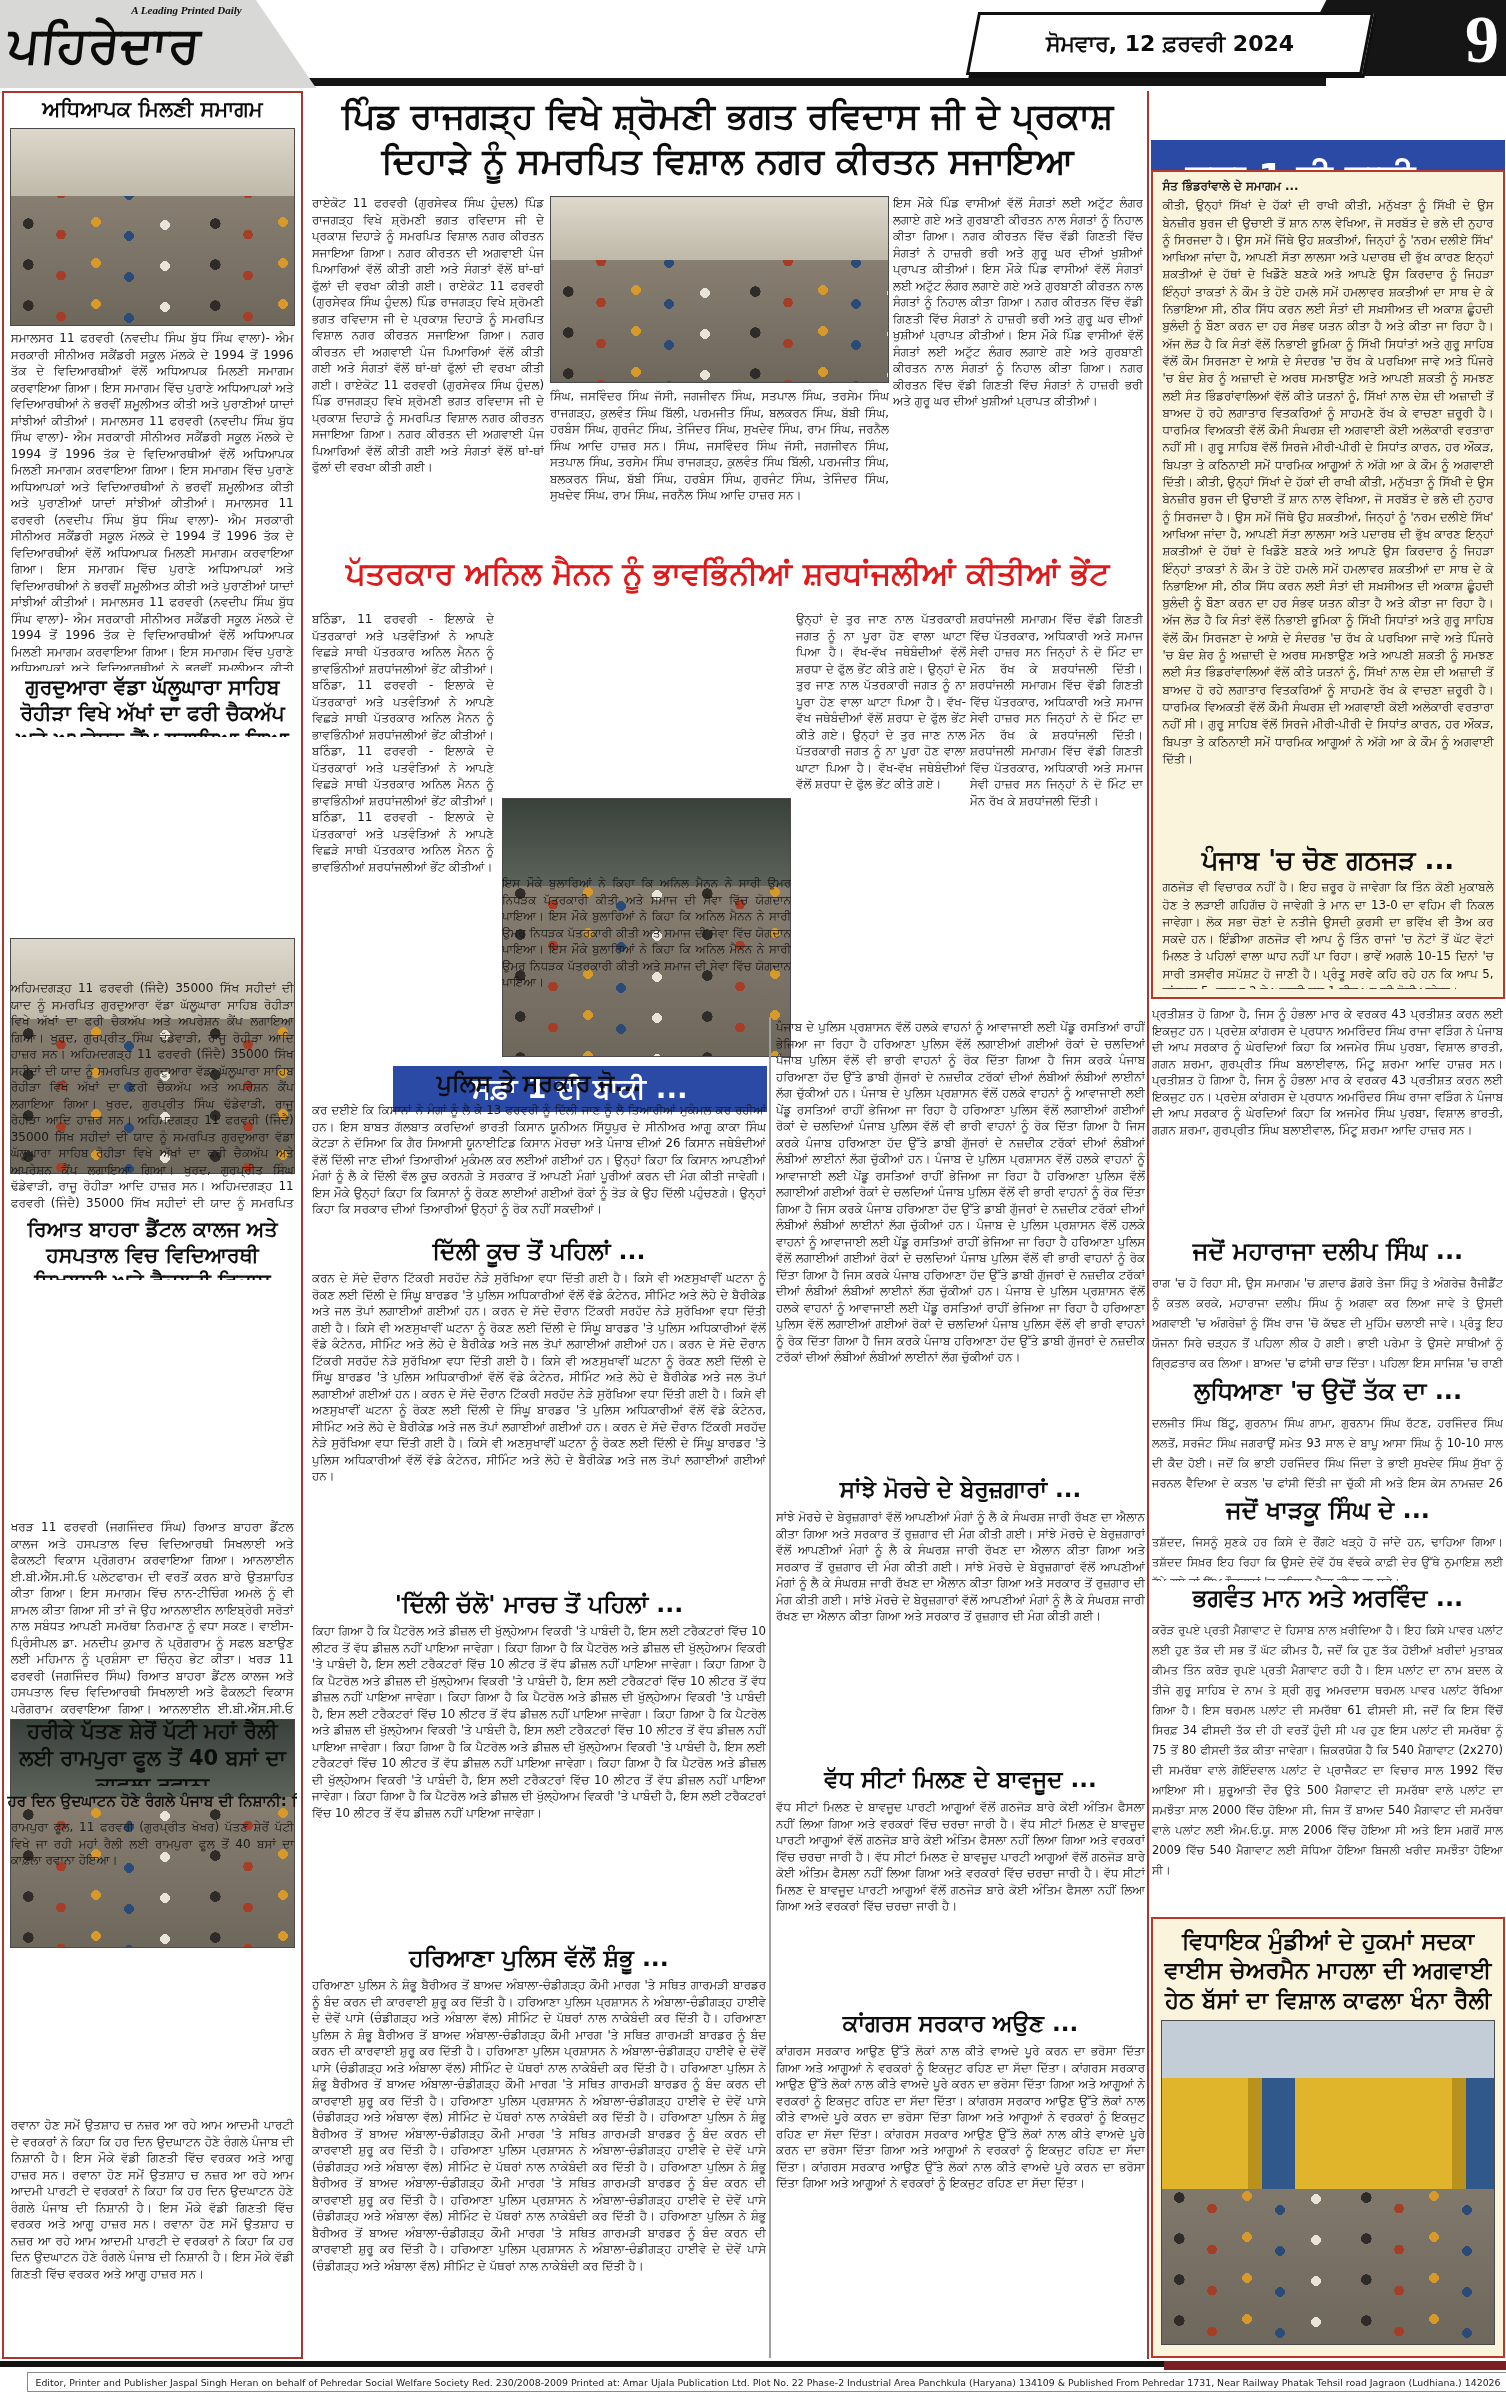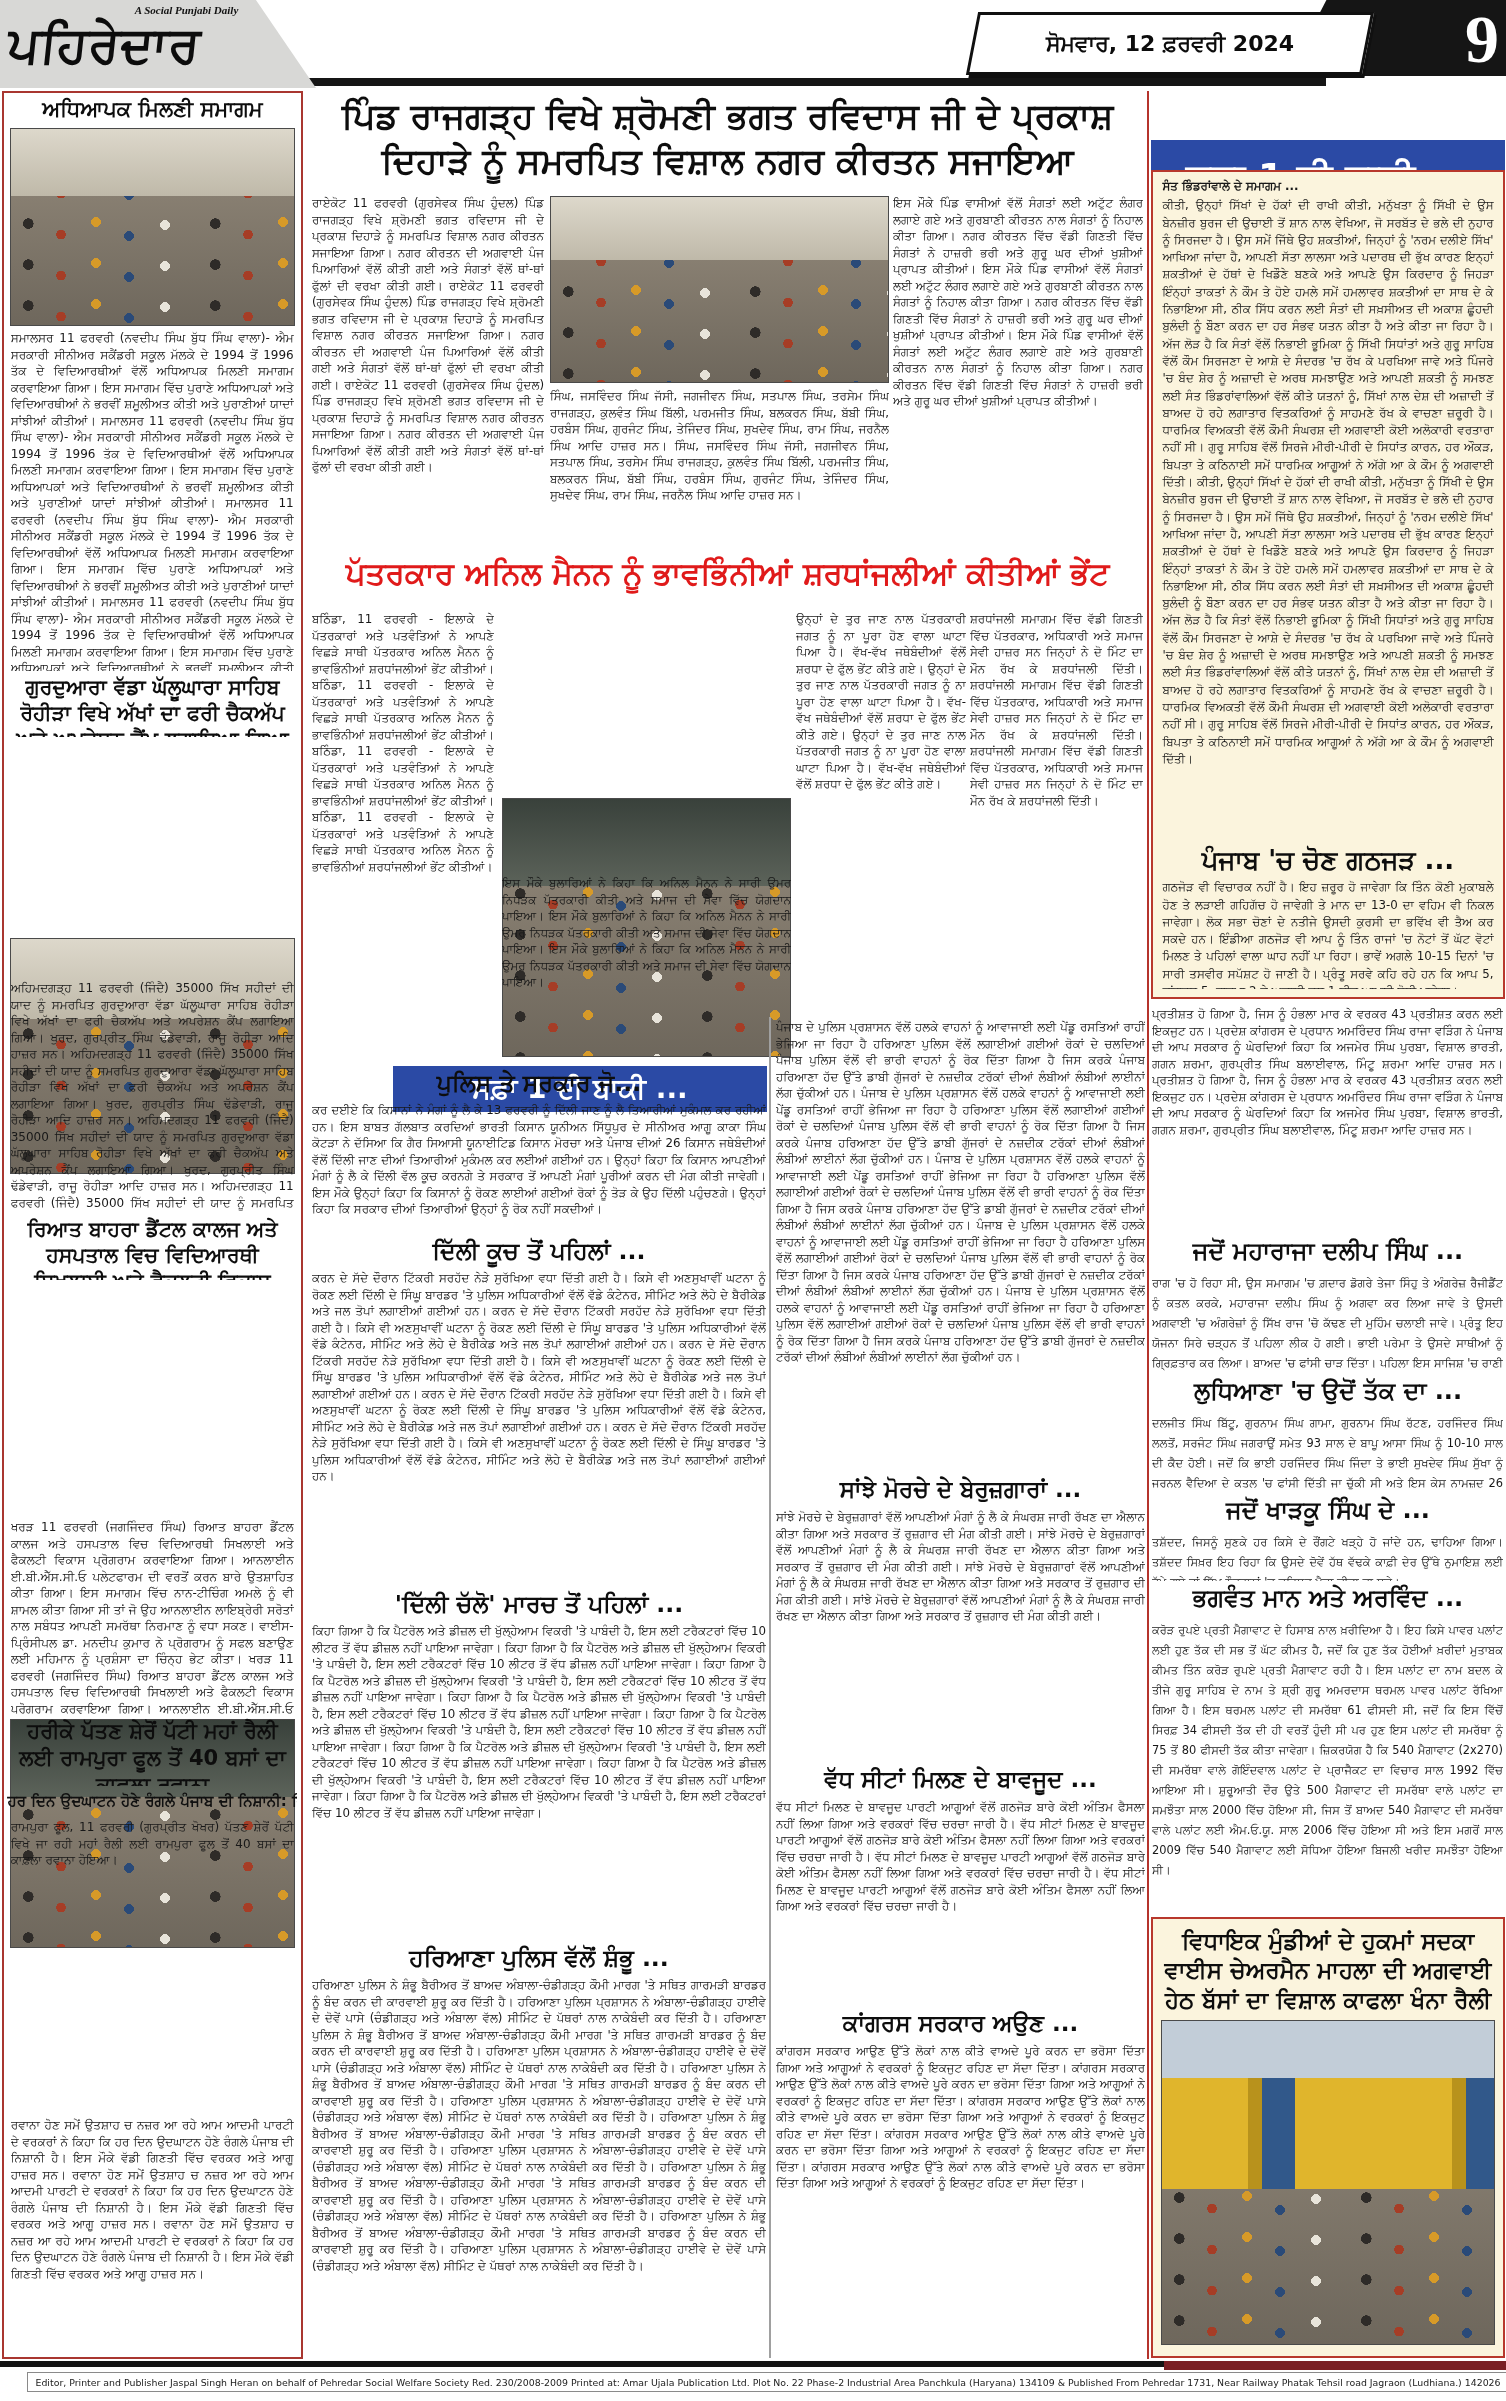--- a/index.html
+++ b/index.html
@@ -35,21 +35,21 @@
 </head>
 <body>
 
 <div id="page">
 
   <div class="abs" style="left:0;top:0;width:1506px;height:88px;background:#fff;">
     <div class="abs" style="left:1287px;top:0;width:219px;height:76px;background:#151515;clip-path:polygon(18% 0,100% 0,100% 100%,0 100%);"></div>
     <div class="abs" style="left:1397px;top:1.6px;width:102px;height:75px;color:#fff;font-family:'Liberation Serif','DejaVu Serif',serif;font-weight:bold;font-size:68px;text-align:right;line-height:75px;">9</div>
     <div class="abs" style="left:305px;top:78px;width:1021px;height:7.9px;background:#151515;"></div>
     <div class="abs" style="left:0;top:0;width:316px;height:88px;background:#d8d8d6;clip-path:polygon(0 0,81% 0,100% 100%,0 100%);">
-      <div class="abs" style="left:100px;top:3.9px;width:173px;font-family:'Liberation Serif','DejaVu Serif',serif;font-style:italic;font-weight:bold;font-size:11px;color:#111;text-align:center;">A Social Punjabi Daily</div>
+      <div class="abs" style="left:100px;top:3.9px;width:173px;font-family:'Liberation Serif','DejaVu Serif',serif;font-style:italic;font-weight:bold;font-size:11px;color:#111;text-align:center;">A Leading Printed Daily</div>
       <div class="abs" style="left:7.9px;top:15.7px;width:283px;font-size:50px;font-weight:900;color:#0c0c0c;transform:skewX(-6deg);letter-spacing:0.8px;">ਪਹਿਰੇਦਾਰ</div>
     </div>
     <div class="abs" style="left:972px;top:11.8px;width:396px;height:63px;background:#fff;border:3.1px solid #101010;transform:skewX(-11deg);box-shadow:3.1px 3.1px 0 #101010;">
       <div style="transform:skewX(11deg);text-align:center;font-weight:bold;font-size:22px;line-height:57px;color:#0c0c0c;">ਸੋਮਵਾਰ, 12 ਫ਼ਰਵਰੀ 2024</div>
     </div>
   </div>
 
   <div class="abs" style="left:2.4px;top:91px;width:301px;height:2268px;border:2.4px solid #a93630;background:#fff;">
     <div class="abs hd" style="left:3.1px;top:3.1px;width:290px;height:28px;font-size:21px;">ਅਧਿਆਪਕ ਮਿਲਣੀ ਸਮਾਗਮ ਕਰਵਾਇਆ</div>
     <div class="abs photo" style="left:5.5px;top:35px;width:285px;height:198px;"></div>

